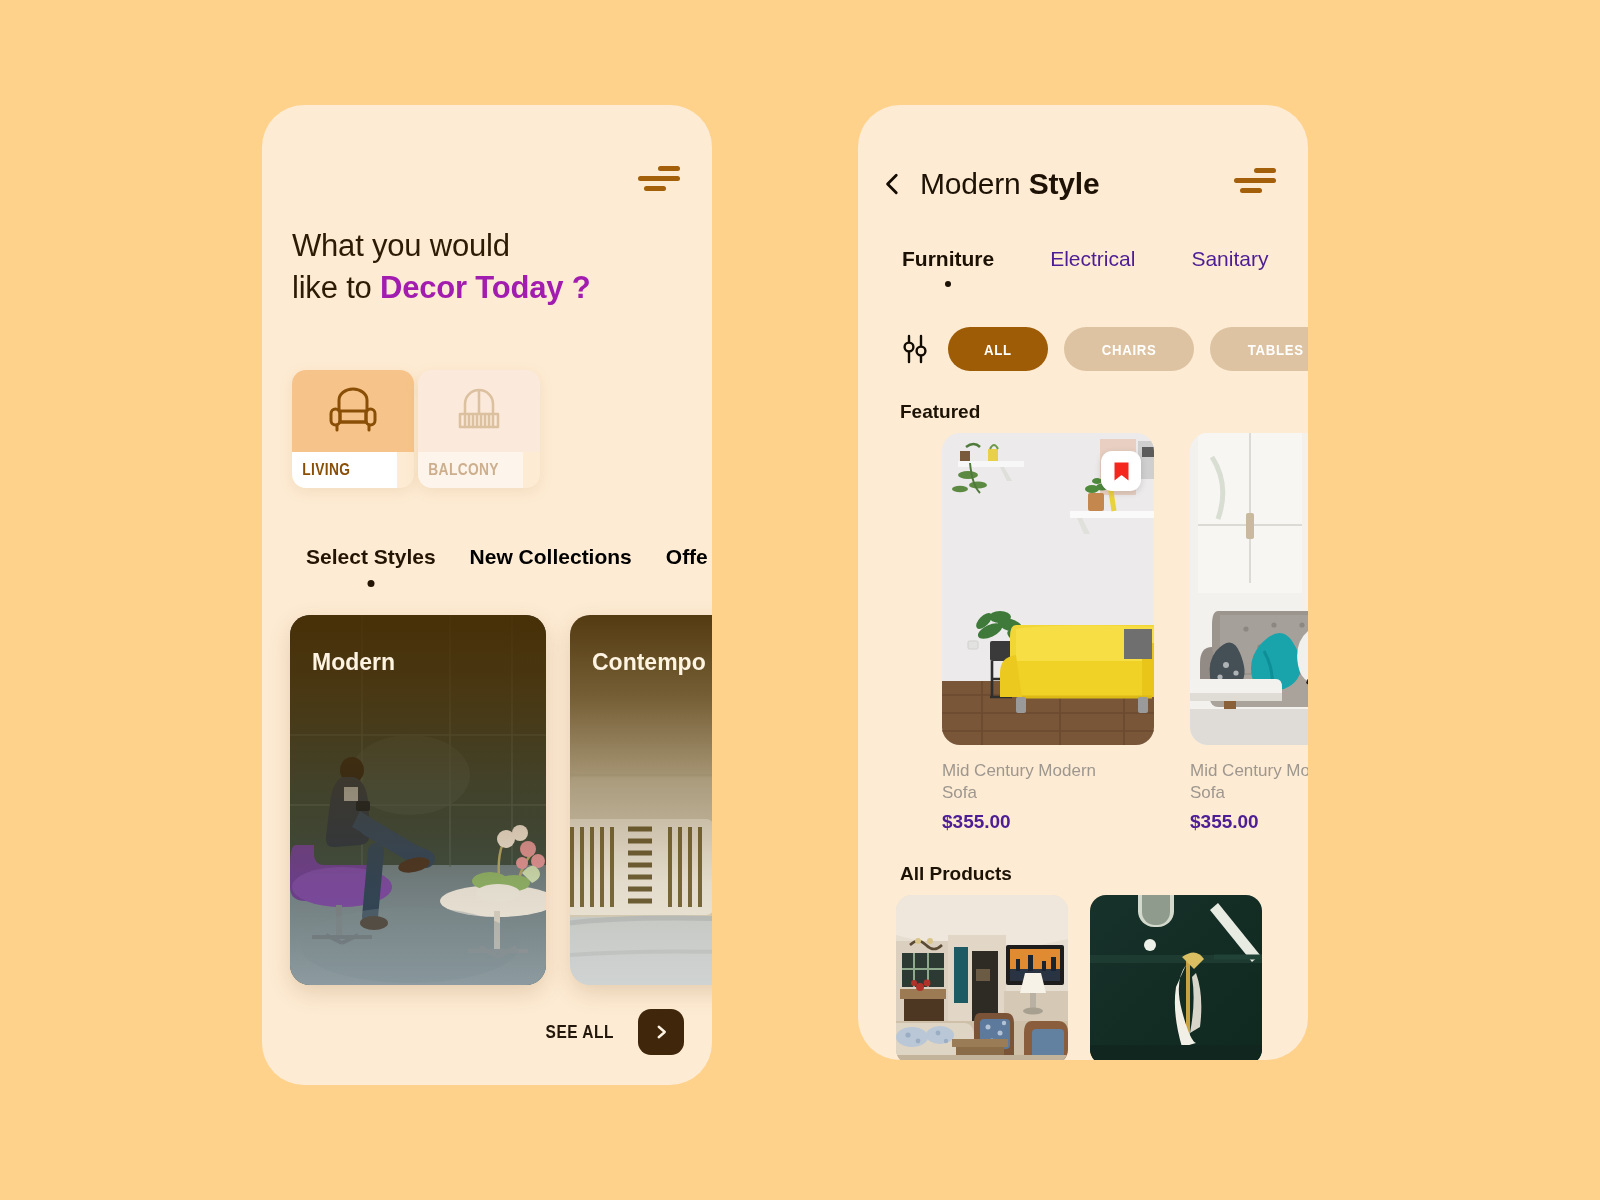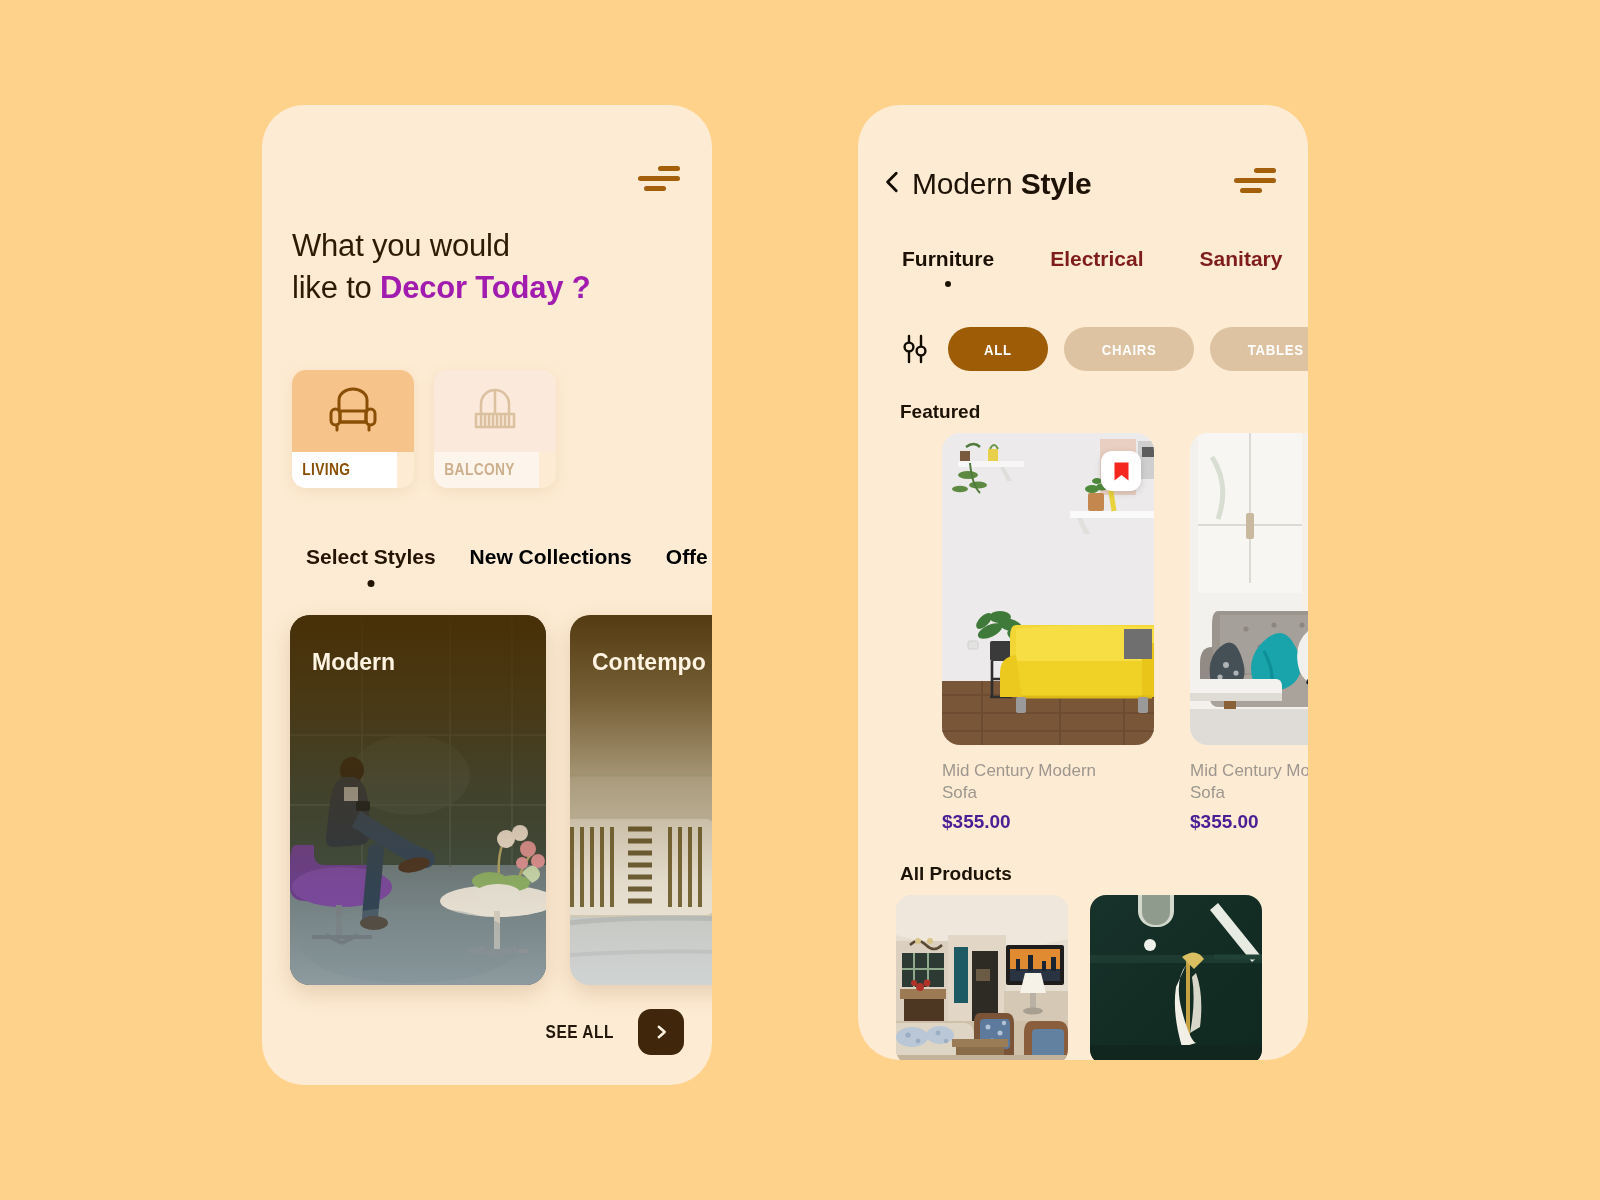--- a/index.html
+++ b/index.html
@@ -34,21 +34,21 @@
   
   .l-top { position: absolute; right: 32px; top: 60px; }
   .l-head {
     position: absolute; left: 30px; top: 120px; width: 380px;
     font-size: 31px; line-height: 1.35; color: #2E1B05;
     letter-spacing: -0.2px; font-weight: 300;
   }
   .l-head b { font-weight: 700; color: #a21caf; }
 
   
-  .cat-row { position: absolute; left: 30px; top: 265px; display: flex; gap: 20px; }
+  .cat-row { position: absolute; left: 30px; top: 265px; display: flex; gap: 4px; }
   .cat {
     width: 122px; height: 118px; border-radius: 14px; overflow: hidden;
     display: flex; flex-direction: column;
     box-shadow: 0 4px 14px rgba(180,130,60,.13);
     cursor: pointer;
   }
   .cat .ic { flex: 1; display: flex; align-items: center; justify-content: center; }
   .cat .lb {
     height: 36px; display: flex; align-items: center; padding-left: 12px;
     font-size: 16px; font-weight: 700; letter-spacing: .4px;
@@ -93,28 +93,28 @@
     font-family: "Liberation Sans Narrow", "Liberation Sans", sans-serif;
     transform: scaleX(.86);
   }
   .seeall .btn {
     width: 46px; height: 46px; border-radius: 13px; background: #40260A;
     display: flex; align-items: center; justify-content: center; cursor: pointer;
   }
   .seeall .btn svg { width: 18px; height: 18px; }
 
   
-  .r-head { position: absolute; left: 22px; top: 62px; display: flex; align-items: flex-start; gap: 6px; }
+  .r-head { position: absolute; left: 22px; top: 62px; display: flex; align-items: center; gap: 14px; }
   .r-back { width: 26px; height: 30px; cursor: pointer; }
   .r-title { font-size: 30px; color: #1D1205; font-weight: 300; letter-spacing: -0.2px; white-space: nowrap; }
   .r-title b { font-weight: 700; }
   .r-top { position: absolute; right: 32px; top: 62px; }
 
   .r-tabs { position: absolute; left: 44px; top: 142px; display: flex; gap: 56px; }
-  .r-tab { font-size: 21px; color: #7f1d1d; cursor: pointer; position: relative; white-space: nowrap; font-weight: bold; }
+  .r-tab { font-size: 21px; color: #4c1d95; cursor: pointer; position: relative; white-space: nowrap; }
   .r-tab.on { color: #1A1004; font-weight: 700; }
   .r-tab.on::after {
     content: ""; position: absolute; left: 50%; bottom: -16px; transform: translateX(-50%);
     width: 6px; height: 6px; border-radius: 50%; background: #1A1004;
   }
 
   .chips { position: absolute; left: 40px; top: 222px; display: flex; align-items: center; gap: 16px; }
   .filter-ic { width: 34px; height: 34px; cursor: pointer; }
   .chip {
     height: 44px; border-radius: 22px; padding: 0 34px;

